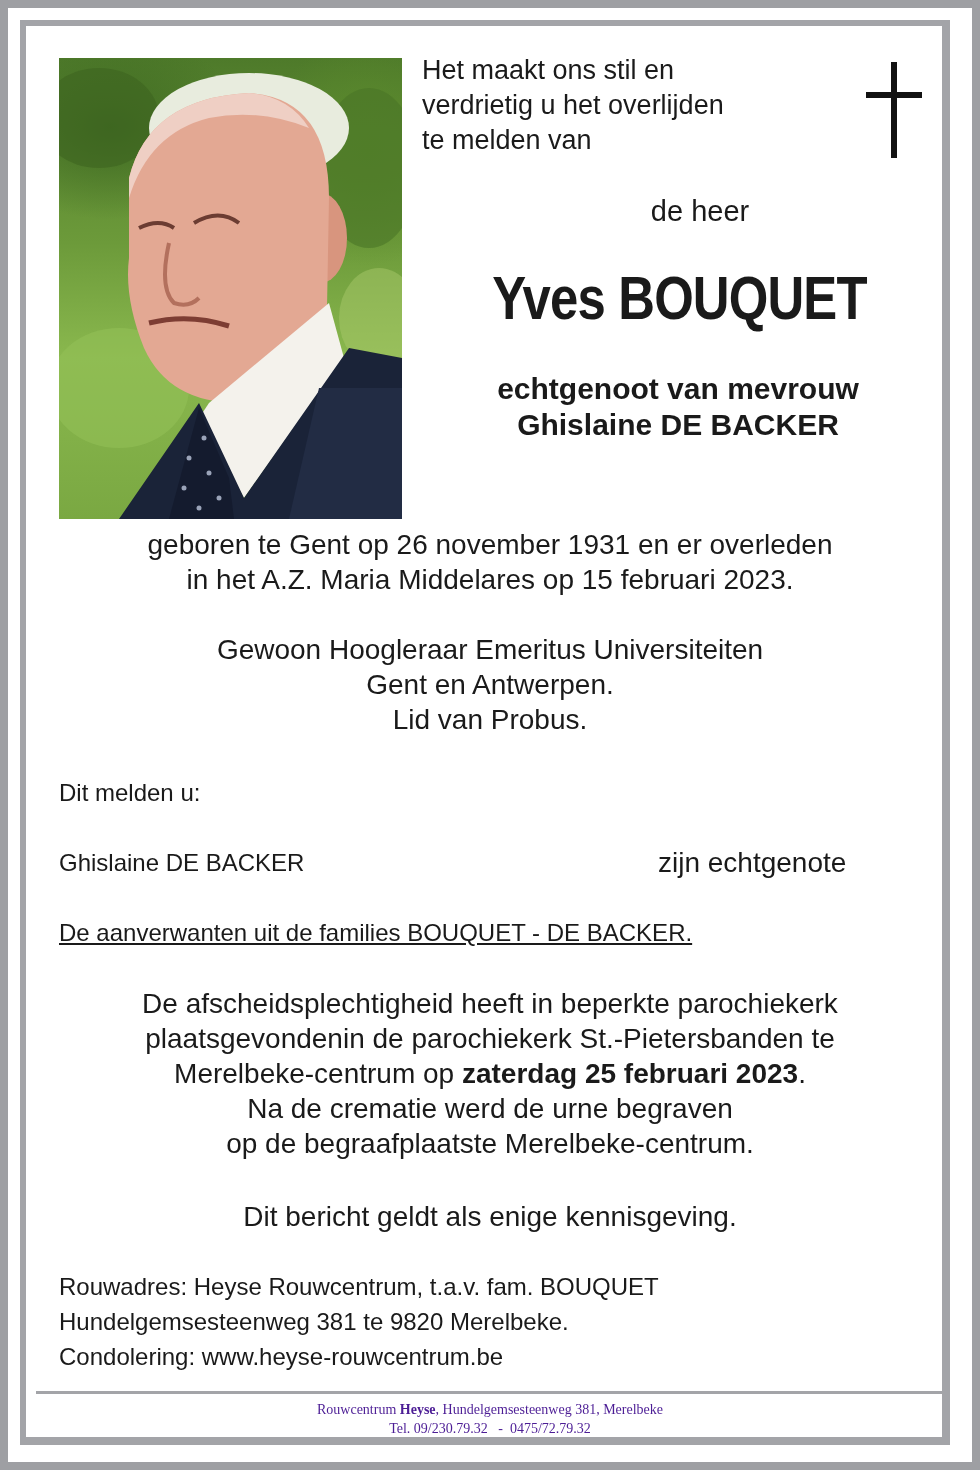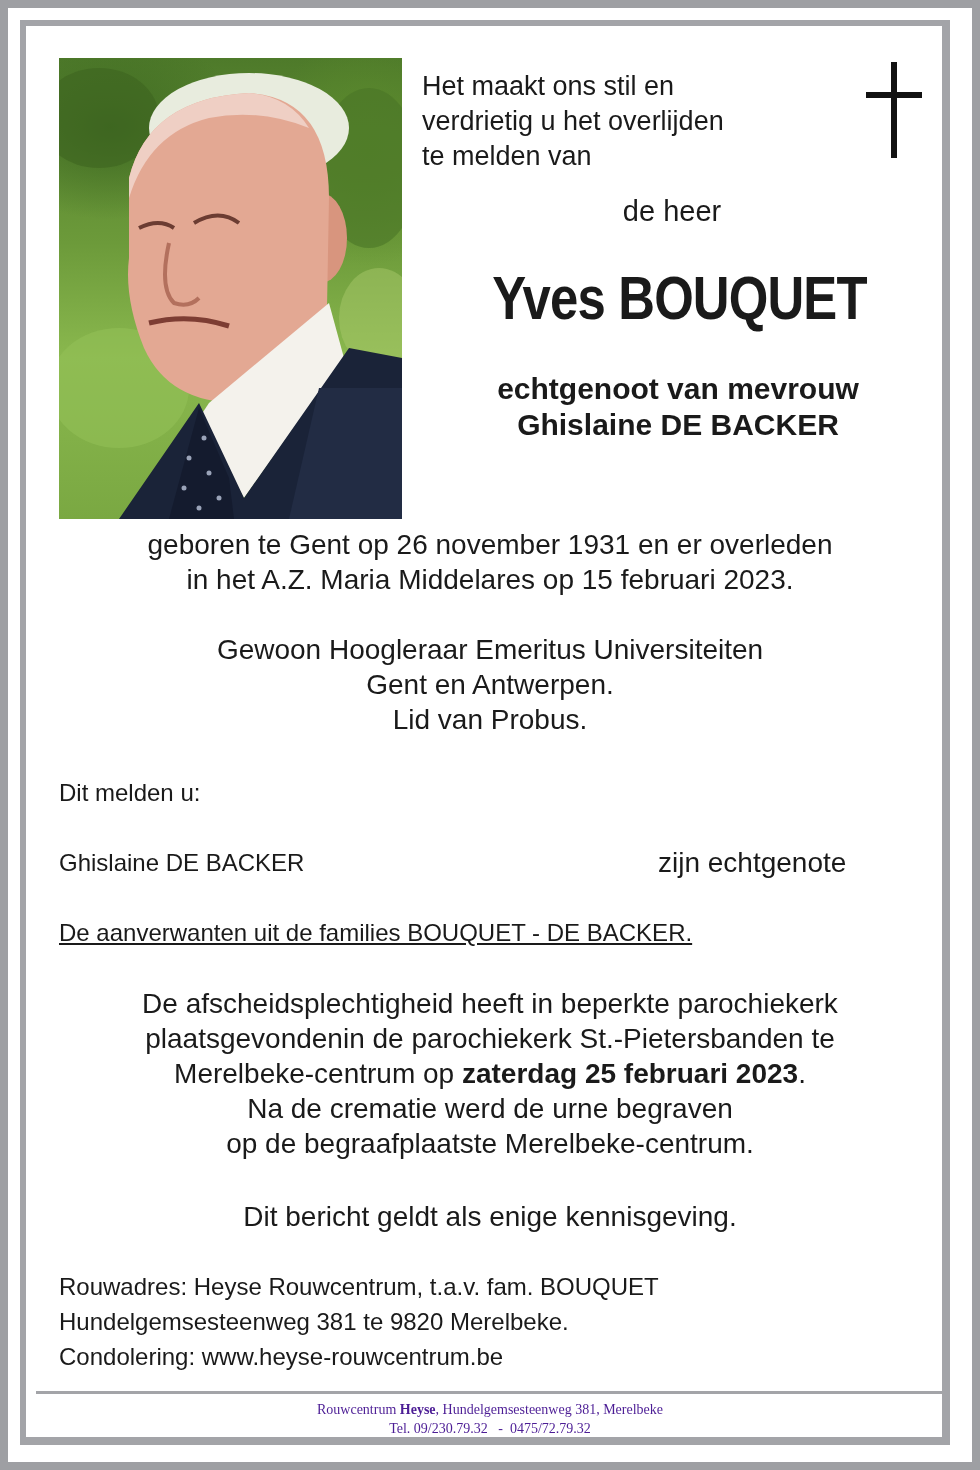--- a/index.html
+++ b/index.html
@@ -25,22 +25,22 @@
     background:
       radial-gradient(ellipse 40% 20% at 15% 15%, #3f6a22 0%, rgba(63,106,34,0) 100%),
       radial-gradient(ellipse 30% 25% at 90% 20%, #5b8a2c 0%, rgba(91,138,44,0) 100%),
       linear-gradient(180deg, #4e7a2a 0%, #6c9a3a 40%, #8ab84e 65%, #7aa842 100%);
   }
   .photo svg { position:absolute; left:0; top:0; }
   .cross { position:absolute; left:866px; top:62px; width:56px; height:96px; }
   .cross .v { position:absolute; left:25px; top:0; width:6px; height:96px; background:#121212; }
   .cross .h { position:absolute; left:0; top:30px; width:56px; height:6px; background:#121212; }
 
-  .intro { position:absolute; left:422px; top:69px; font-size:27px; line-height:35px; }
-  .salut { position:absolute; left:402px; width:540px; top:195px; text-align:center; font-size:29px; }
+  .intro { position:absolute; left:422px; top:53px; font-size:27px; line-height:35px; }
+  .salut { position:absolute; left:402px; width:540px; top:195px; text-align:center; font-size:29px;padding-left:28px; }
   .name {
     position:absolute; left:402px; width:555px; top:262px; text-align:center;
     font-size:62px; font-weight:bold; letter-spacing:-1px; transform:scaleX(0.82); transform-origin:center;
     font-family:"Liberation Sans Narrow","Liberation Sans", sans-serif;
   }
   .spouse { position:absolute; left:402px; width:552px; top:371px; text-align:center; font-size:30px; font-weight:bold; line-height:36px; }
   .center { position:absolute; left:30px; width:920px; text-align:center; font-size:28px; line-height:35px; }
   .left { position:absolute; left:59px; font-size:24px; line-height:35px; }
   .right { position:absolute; left:658px; font-size:28px; line-height:35px; }
   .footer-rule { position:absolute; left:36px; top:1391px; width:908px; height:3px; background:#a3a4a8; }

